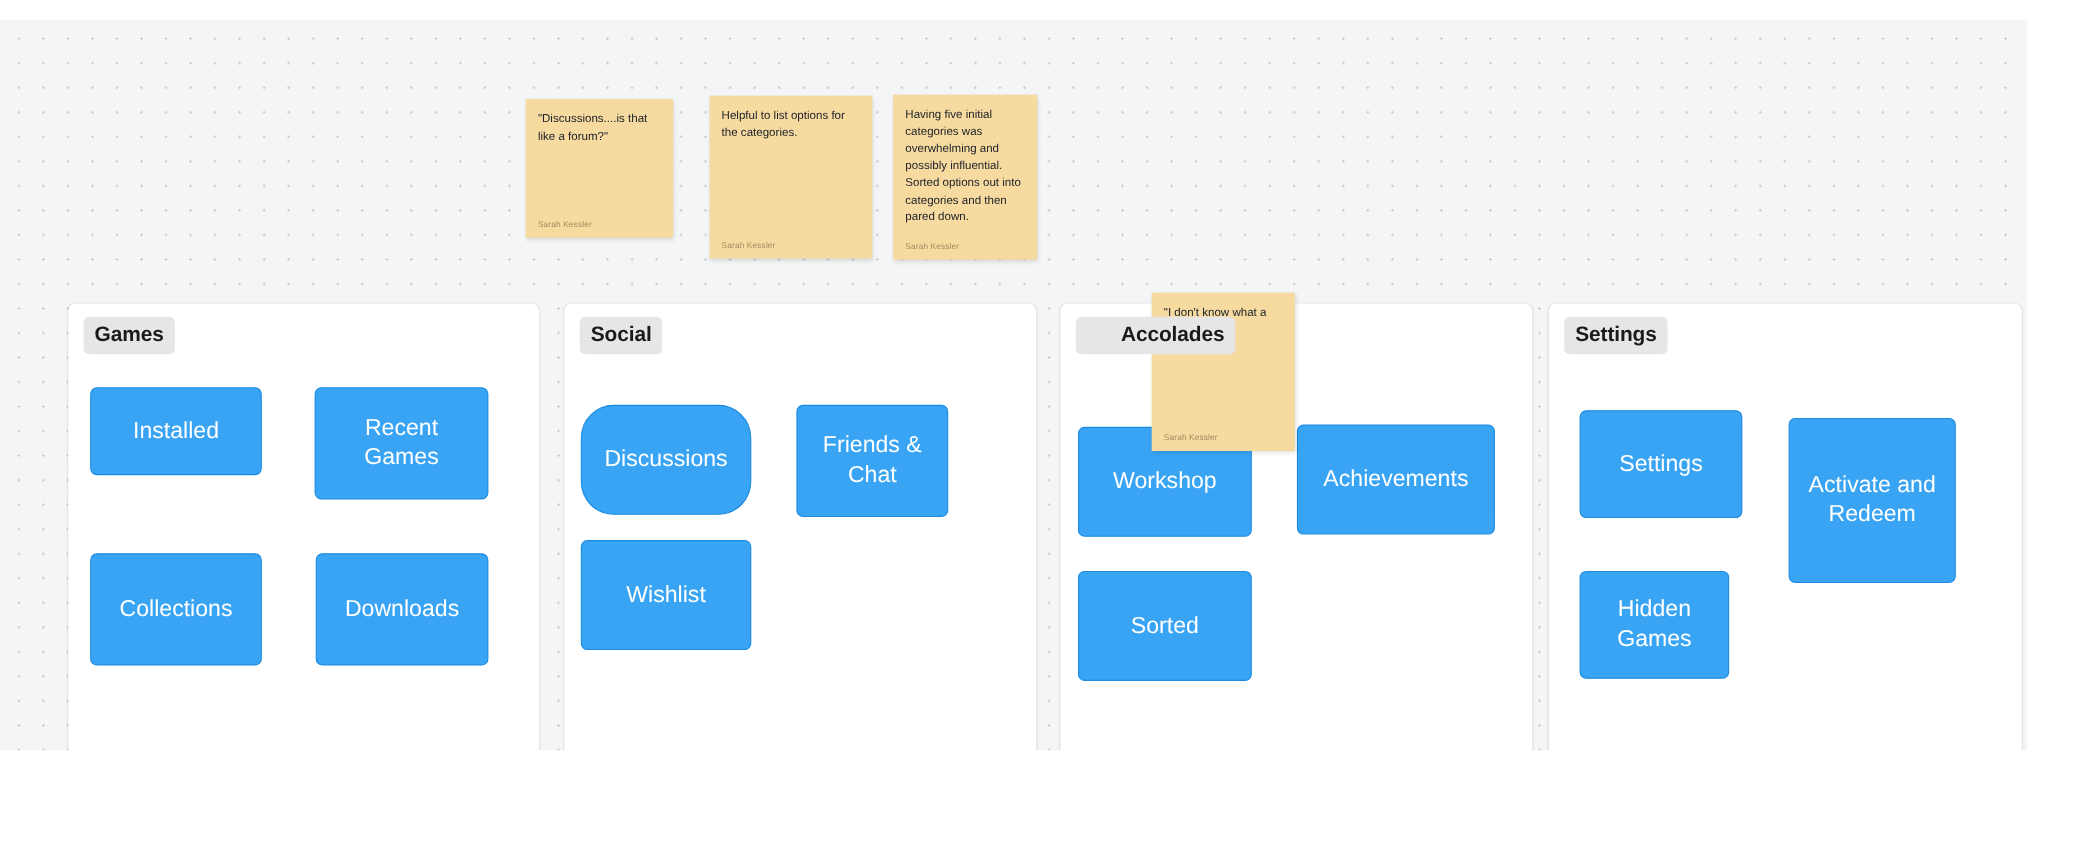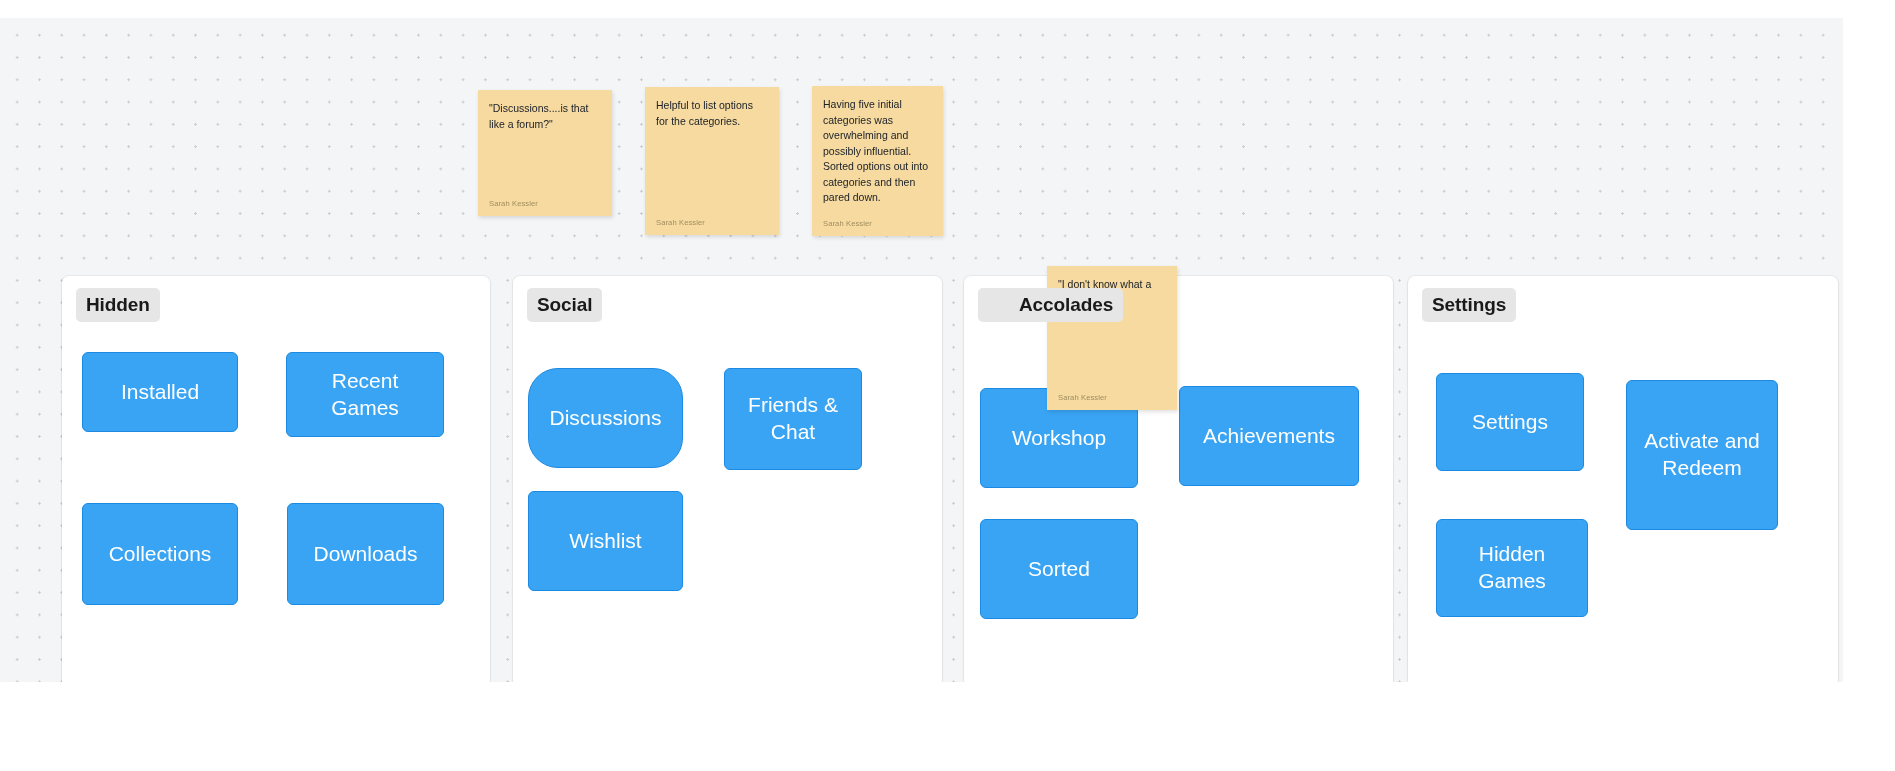--- a/index.html
+++ b/index.html
@@ -97,38 +97,38 @@
 </head>
 <body>
 
 <div id="canvas">
 
   <div class="sticky" style="left:478px; top:72px; width:134px; height:126px;">
     <div class="sticky-text">"Discussions....is that like a forum?"</div>
     <div class="sticky-author">Sarah Kessler</div>
   </div>
 
-  <div class="sticky" style="left:645px; top:69px; width:134px; height:148px;">
+  <div class="sticky" style="left:645px; top:69px; width:148px; height:148px;">
     <div class="sticky-text">Helpful to list options for the categories.</div>
     <div class="sticky-author">Sarah Kessler</div>
   </div>
 
   <div class="sticky" style="left:812px; top:68px; width:131px; height:150px;">
     <div class="sticky-text">Having five initial categories was overwhelming and possibly  influential. Sorted options out into categories and then pared down.</div>
     <div class="sticky-author">Sarah Kessler</div>
   </div>
 
   <div class="frame" style="left:62px; top:258px; width:428px; height:411px;">
-    <div class="frame-label">Hidden</div>
+    <div class="frame-label">Games</div>
 
     <div class="node" style="left:20px; top:76px; width:156px; height:80px;">
       <span>Installed</span>
     </div>
 
-    <div class="node" style="left:224px; top:76px; width:158px; height:85px;">
+    <div class="node" style="left:224px; top:76px; width:158px; height:102px;">
       <span>Recent Games</span>
     </div>
 
     <div class="node" style="left:20px; top:227px; width:156px; height:102px;">
       <span>Collections</span>
     </div>
 
     <div class="node" style="left:225px; top:227px; width:157px; height:102px;">
       <span>Downloads</span>
     </div>
@@ -175,18 +175,18 @@
     <div class="frame-label">Settings</div>
 
     <div class="node" style="left:28px; top:97px; width:148px; height:98px;">
       <span>Settings</span>
     </div>
 
     <div class="node" style="left:218px; top:104px; width:152px; height:150px;">
       <span>Activate and Redeem</span>
     </div>
 
-    <div class="node" style="left:28px; top:243px; width:152px; height:98px;">
+    <div class="node" style="left:28px; top:243px; width:136px; height:98px;">
       <span>Hidden Games</span>
     </div>
   </div>
 
 </div>
 
 </body></html>

